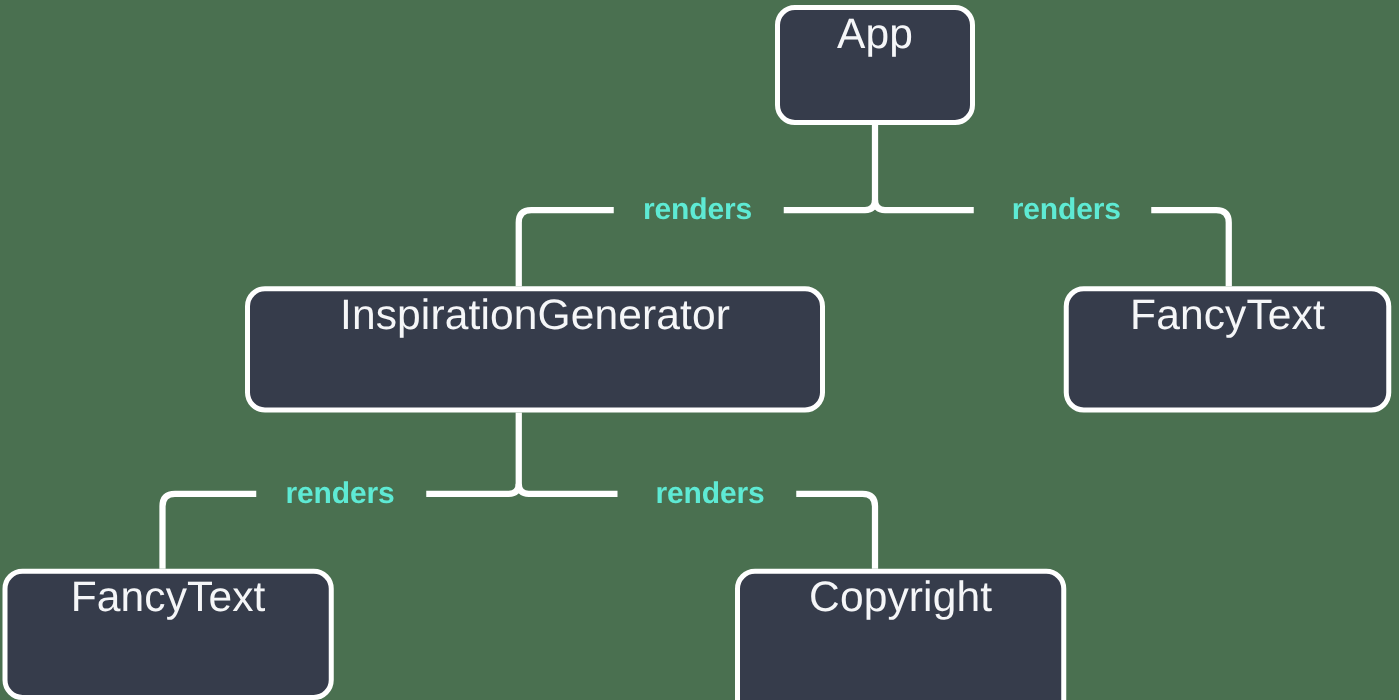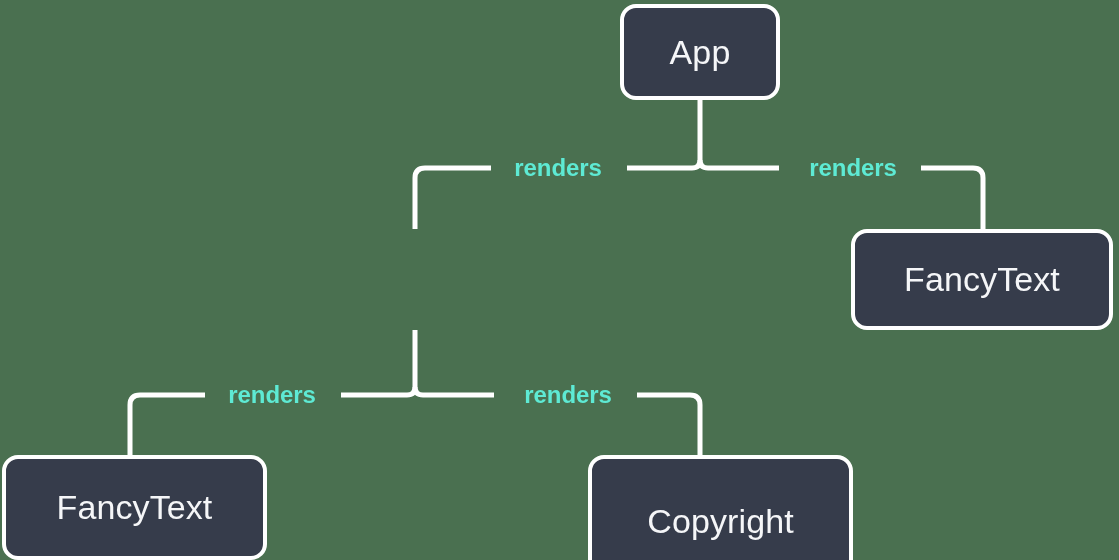--- a/index.html
+++ b/index.html
@@ -27,21 +27,20 @@
     width: 1119px;
     height: 560px;
   }
   .node {
     position: absolute;
     box-sizing: border-box;
     background: #363c4b;
     border: 4px solid #ffffff;
     border-radius: 16px;
     display: flex;
-    align-items: center;
     justify-content: center;
     color: #f5f6f8;
     font-family: "Liberation Sans", sans-serif;
     font-size: 34px;
     font-weight: 400;
     letter-spacing: 0.1px;
     white-space: nowrap;
   }
   .edge-label {
     position: absolute;
@@ -76,20 +75,23 @@
       <path d="M 205 395 L 140 395 Q 130 395 130 405 L 130 455"></path>
 
       <path d="M 637 395 L 690 395 Q 700 395 700 405 L 700 455"></path>
     </g>
   </svg>
 
   <div class="node" style="left:620px; top:4px; width:160px; height:96px;">
     <span>App</span>
   </div>
 
+  <div class="node" style="left:196px; top:229px; width:464px; height:101px;">
+    <span>InspirationGenerator</span>
+  </div>
 
   <div class="node" style="left:851px; top:229px; width:262px; height:101px;">
     <span>FancyText</span>
   </div>
 
   <div class="node" style="left:2px; top:455px; width:265px; height:105px; border-bottom-left-radius:16px; border-bottom-right-radius:16px;">
     <span>FancyText</span>
   </div>
 
   <div class="node" style="left:588px; top:455px; width:265px; height:133px;">

